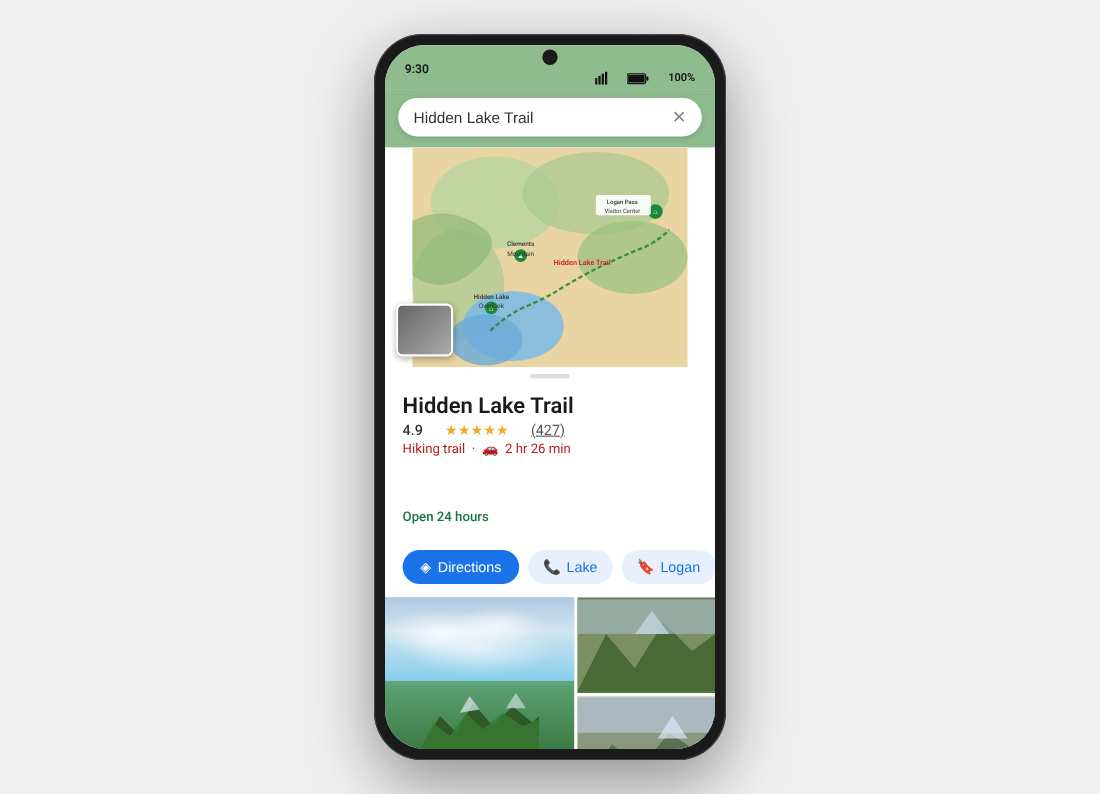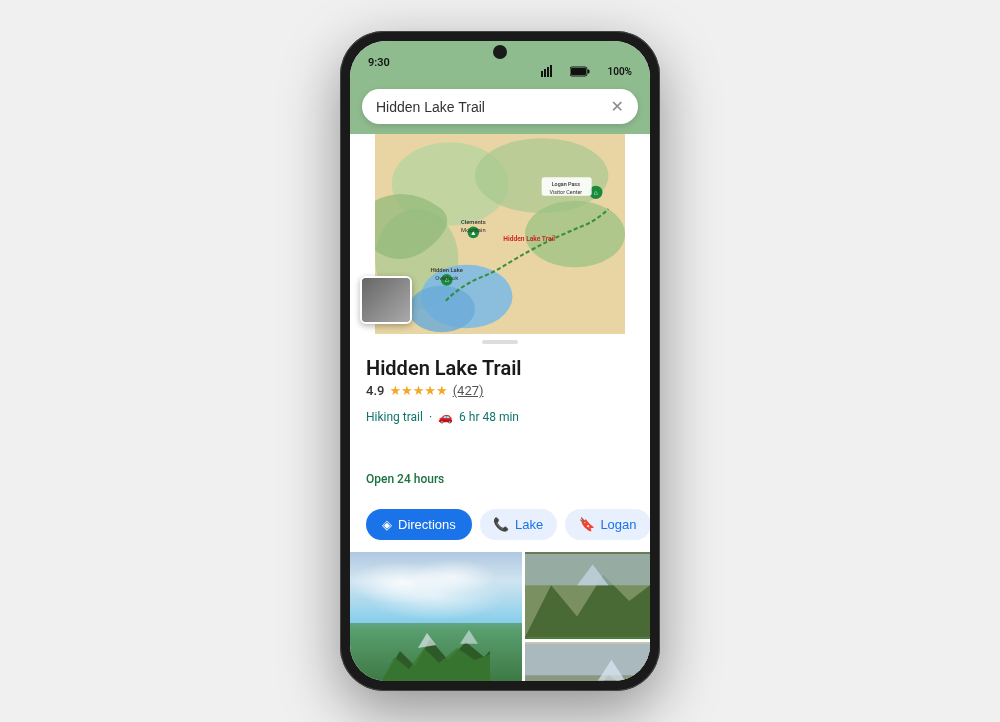--- a/index.html
+++ b/index.html
@@ -157,22 +157,22 @@
     .place-name {
       font-size: 20px;
       font-weight: 600;
       color: #1a1a1a;
       margin-bottom: 3px;
     }
 
     .rating-row {
       display: flex;
       align-items: center;
-      gap: 5px;
-      margin-bottom: 12px;
+      gap: 20px;
+      margin-bottom: 2px;
     }
 
     .rating-number {
       font-size: 13px;
       color: #333;
       font-weight: 500;
     }
 
     .stars {
       color: #f5a623;
@@ -181,21 +181,21 @@
     }
 
     .rating-count {
       font-size: 13px;
       color: #555;
       text-decoration: underline;
     }
 
     .info-row {
       font-size: 12px;
-      color: #0f766e;
+      color: #b91c1c;
       margin-bottom: 3px;
       display: flex;
       align-items: center;
       gap: 6px;
     }
 
     .car-icon-small {
       font-size: 12px;
     }
 
@@ -409,21 +409,21 @@
       <div class="place-name">Hidden Lake Trail</div>
       <div class="rating-row">
         <span class="rating-number">4.9</span>
         <span class="stars">★★★★★</span>
         <span class="rating-count">(427)</span>
       </div>
       <div class="info-row">
         <span>Hiking trail</span>
         <span>·</span>
         <span class="car-icon-small">🚗</span>
-        <span>6 hr 48 min</span>
+        <span>2 hr 26 min</span>
       </div>
       <div class="open-status">Open 24 hours</div>
     </div>
 
     <div class="action-buttons">
       <button class="btn-directions">
         <span style="font-size:13px;">◈</span>
         <span>Directions</span>
       </button>
       <button class="btn-secondary">

